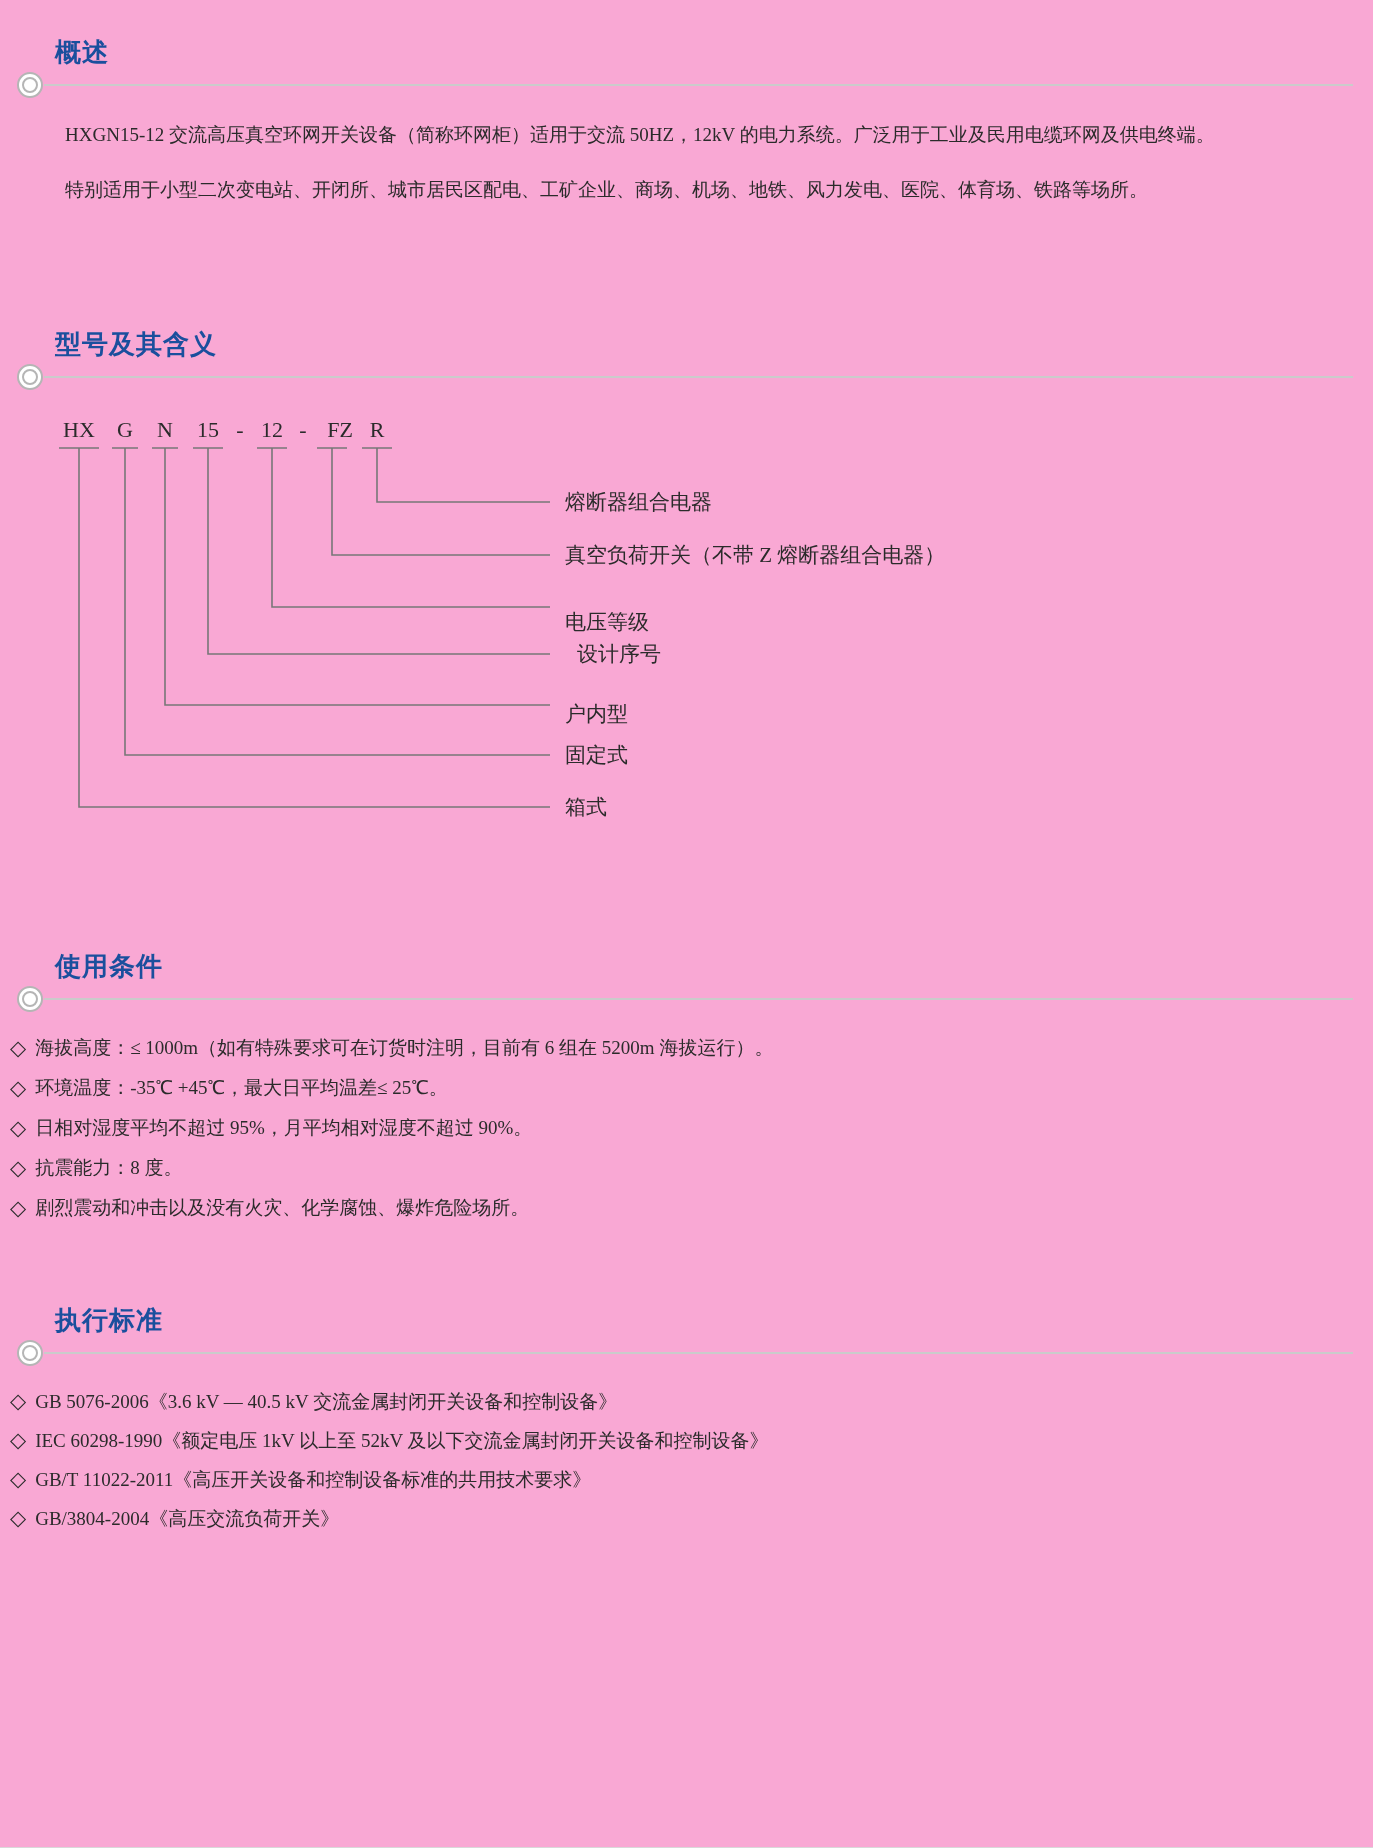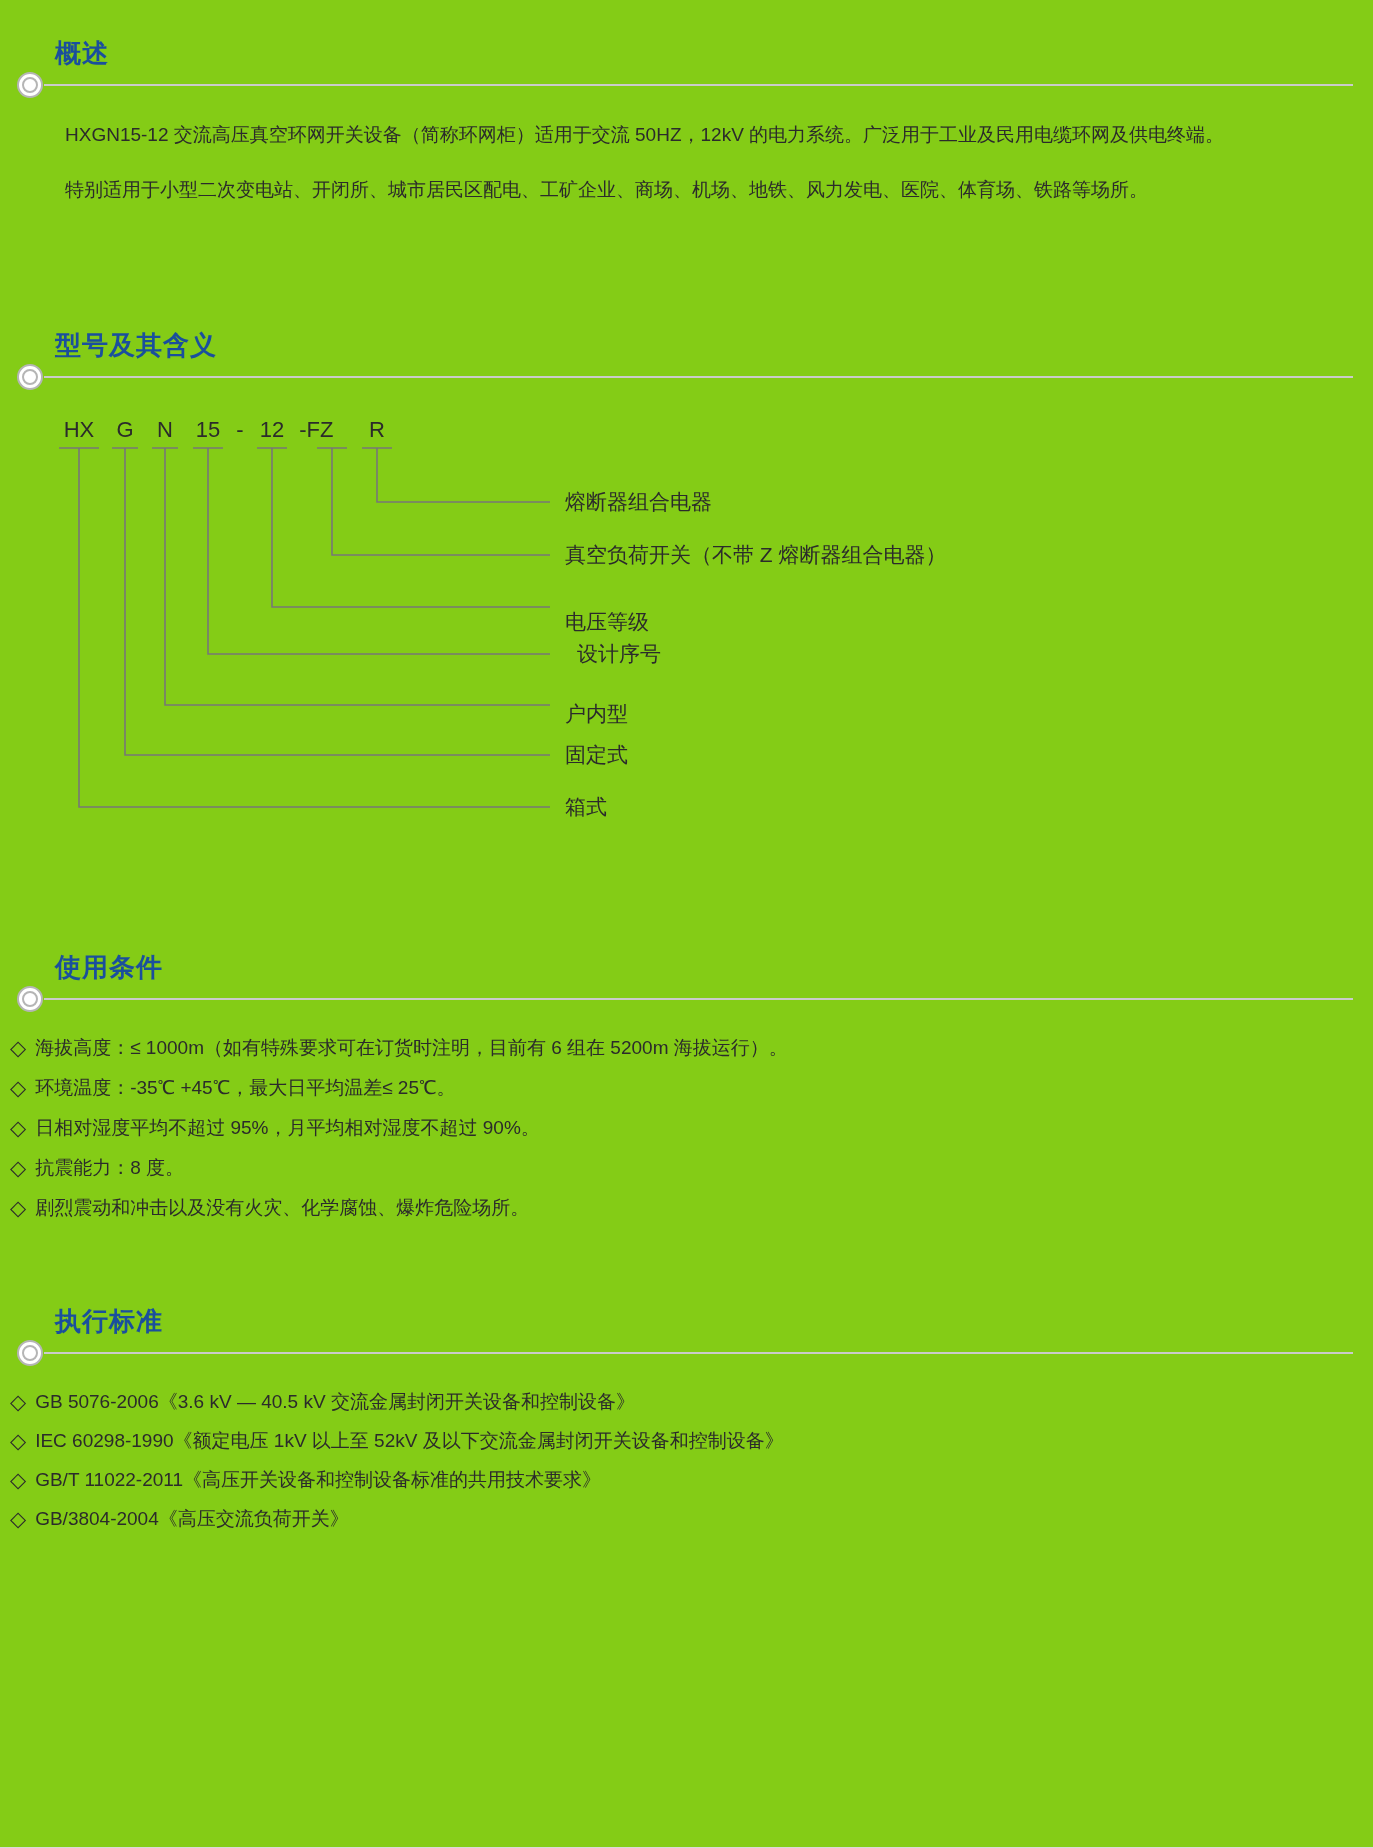--- a/index.html
+++ b/index.html
@@ -1,21 +1,21 @@
 <!DOCTYPE html>
 <html><head>
 <meta charset="utf-8">
 <style>
   html,body{margin:0;padding:0;background:#ffffff;}
   .page{
     position:relative;
     width:1373px;
     height:1848px;
-    background:#84cc16;
-    font-family:Liberation Sans, sans-serif;
+    background:#f9a8d4;
+    font-family:Liberation Serif, serif;
     color:#2b2b2b;
     overflow:hidden;
     border-bottom:1px solid #d9d9d9;
     box-sizing:border-box;
   }
   .section{position:absolute;left:0;width:1373px;}
   .sec1{top:36px;}
   .sec2{top:328px;}
   .sec3{top:950px;}
   .sec4{top:1304px;}
@@ -55,21 +55,21 @@
     line-height:28px;
     color:#2b2b2b;
   }
   .cp0{left:49px;}  
   .cp1{left:95px;}  
   .cp2{left:135px;} 
   .cp3{left:178px;} 
   .cp4{left:210px;} 
   .cp5{left:242px;} 
   .cp6{left:273px;} 
-  .cp7{left:290px;} 
+  .cp7{left:310px;} 
   .cp8{left:347px;} 
 
   .diag-label{
     position:absolute;
     left:565px;
     font-size:21px;
     line-height:28px;
     color:#2b2b2b;
     white-space:nowrap;
   }

